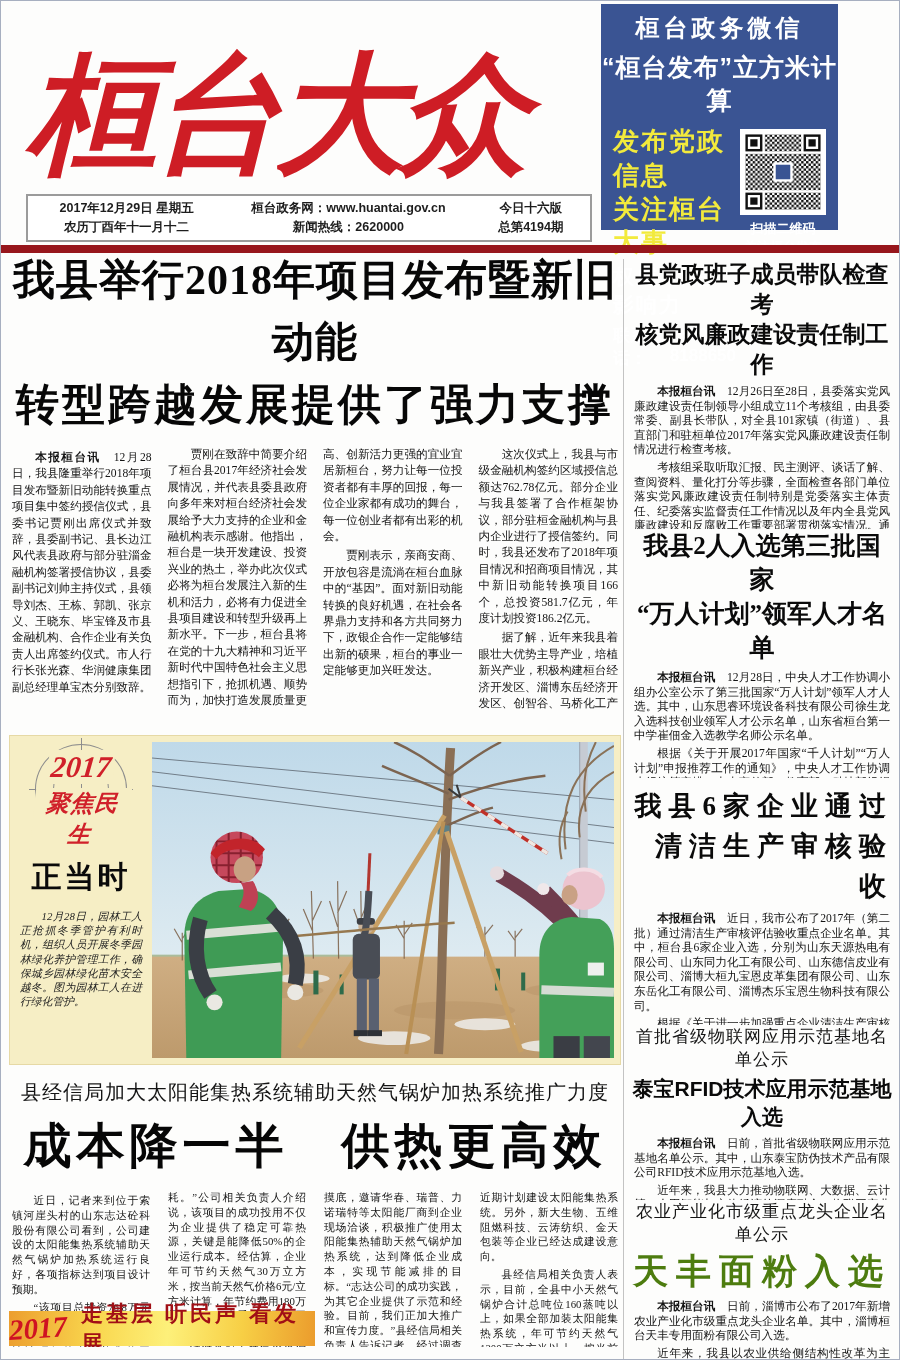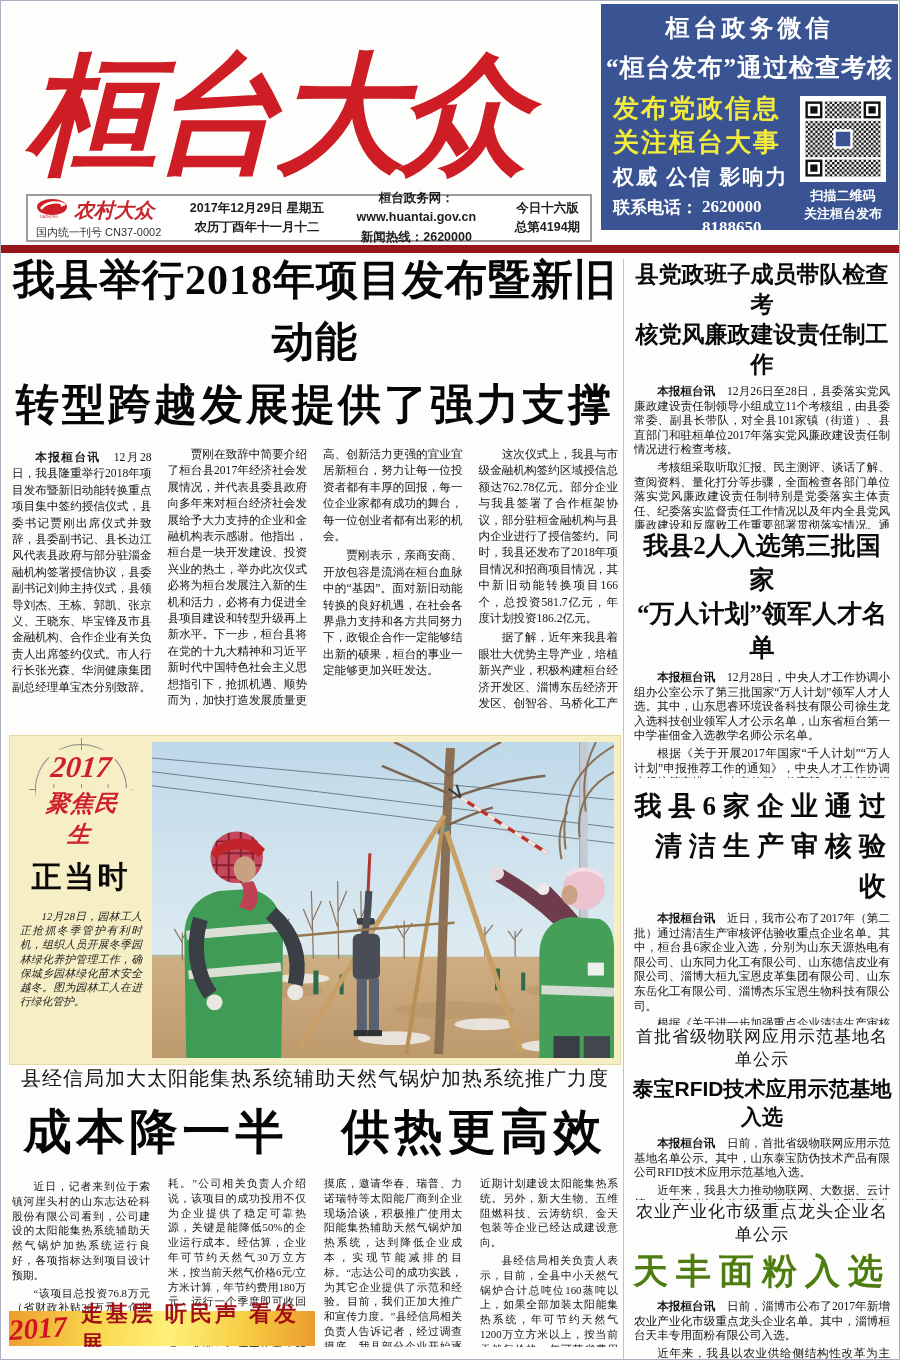--- a/index.html
+++ b/index.html
@@ -4,23 +4,23 @@
 <style>
   * { box-sizing: border-box; margin: 0; padding: 0; }
   body { background:#dde1e8; font-family:"Liberation Serif","DejaVu Serif",serif; }
   .page { position:relative; width:900px; height:1360px; margin:0 auto; background:#fdfdfc;
           border:1px solid #a7afc0; overflow:hidden; color:#141414; }
 
   
   .masthead { position:absolute; left:26px; top:28px; width:560px; height:178px;
               font-weight:bold; font-style:italic; font-size:130px; line-height:172px;
               color:#ce1d25; letter-spacing:-6px; white-space:nowrap; }
-  .promo { position:absolute; left:600px; top:3px; width:297px; height:226px;
+  .promo { position:absolute; left:600px; top:3px; width:237px; height:226px;
            background:#3a5493; color:#fff; text-align:center;
-           font-family:Liberation Serif, serif; padding-top:8px; }
+           font-family:Liberation Sans, sans-serif; padding-top:8px; }
   .promo-title { font-size:24px; font-weight:bold; letter-spacing:4px; }
   .promo-sub { font-size:25px; font-weight:bold; margin-top:7px; letter-spacing:1px; }
   .promo-body { display:flex; text-align:left; padding:8px 6px 0 12px; }
   .promo-left { flex:1; }
   .promo-yellow { color:#f2ea3c; font-size:26px; font-weight:bold; line-height:1.3; letter-spacing:2px; }
   .promo-white { font-size:21px; font-weight:bold; margin-top:3px; letter-spacing:2px; }
   .promo-phone { display:flex; font-size:17px; font-weight:bold; margin-top:5px; }
   .promo-phone .nums { margin-left:4px; line-height:1.25; }
   .qr-wrap { width:96px; text-align:center; padding-right:2px; }
   .qr-box { width:86px; height:86px; background:#fff; margin:4px auto 0; padding:3px; }
@@ -60,21 +60,21 @@
                       font-weight:bold; font-style:italic; font-size:30px; transform:skewX(-6deg); }
   .badge .label { position:absolute; top:46px; width:100%; text-align:center; }
   .badge .label span { display:inline-block; background:#f6eec5; padding:0 2px; color:#d0202a;
                        font-weight:bold; font-style:italic; font-size:23px; letter-spacing:1px; transform:skewX(-6deg); }
   .feature-head { margin-top:18px; font-size:30px; font-weight:bold; letter-spacing:3px; line-height:45px; color:#0a0a0a; }
   .feature-caption { margin-top:10px; font-style:italic; font-size:10.8px; line-height:14.2px; text-align:justify; color:#222; }
   .feature-caption p { text-indent:2em; }
   .photo { flex:1; padding:6px 6px 6px 0; }
   .photo svg { width:100%; height:100%; display:block; }
 
-  .energy-kicker { text-align:center; font-family:"Liberation Sans","DejaVu Sans",sans-serif;
+  .energy-kicker { margin-top:14px; text-align:center; font-family:"Liberation Sans","DejaVu Sans",sans-serif;
                    font-size:20px; letter-spacing:1px; color:#151515; }
   .energy-head { margin-top:8px; text-align:center; font-size:48px; font-weight:bold; letter-spacing:5px; color:#060606; }
   .energy-body { position:relative; margin-top:12px; height:212px; column-count:4; column-gap:12px; column-fill:auto;
                  font-size:10.8px; line-height:14.8px; text-align:justify; overflow:hidden; }
   .banner { position:absolute; left:0; bottom:1px; width:306px; height:35px;
             background:linear-gradient(95deg,#ec9e2f 0%,#f9d64d 28%,#fdf07a 52%,#f7cf45 76%,#eb9c2d 100%);
             display:flex; align-items:center; justify-content:center; gap:14px; }
   .banner .yr { font-family:"Liberation Serif",serif; font-weight:bold; font-style:italic; font-size:29px;
                 color:#cf1322; transform:rotate(-4deg); }
   .banner .slg { font-family:"Liberation Sans","DejaVu Sans",sans-serif; font-weight:bold; font-size:22px;
@@ -97,21 +97,21 @@
 </style>
 </head>
 <body>
 
 <div class="page">
 
   <div class="masthead">桓台大众</div>
 
   <div class="promo">
     <div class="promo-title">桓台政务微信</div>
-    <div class="promo-sub">“桓台发布”通过检查考核</div>
+    <div class="promo-sub">“桓台发布”立方米计算</div>
     <div class="promo-body">
       <div class="promo-left">
         <div class="promo-yellow">发布党政信息</div>
         <div class="promo-yellow">关注桓台大事</div>
         <div class="promo-white">权威 公信 影响力</div>
         <div class="promo-phone">
           <span>联系电话：</span>
           <span class="nums">
             <span>2620000</span><br>
             <span>8188650</span>
@@ -148,34 +148,20 @@
         </div>
         <div class="qr-cap">
           <span>扫描二维码</span><br>
           <span>关注桓台发布</span>
         </div>
       </div>
     </div>
   </div>
 
   <div class="dateline">
-    <div class="brand">
-      <div class="brand-top">
-        <span>
-          <svg width="34" height="20" viewBox="0 0 34 20">
-            <ellipse cx="16" cy="9" rx="15" ry="8" fill="#cf1f26"></ellipse>
-            <path d="M5 11 C10 3, 24 3, 29 7" stroke="#fff" stroke-width="2.4" fill="none"></path>
-            <path d="M24 4 l6 2 -5 3 z" fill="#fff"></path>
-            <text x="4" y="19.5" font-size="3.6" fill="#cf1f26" font-family="Liberation Sans, sans-serif">DAZHONG</text>
-          </svg>
-        </span>
-        <span class="brand-name">农村大众</span>
-      </div>
-      <div class="issn">国内统一刊号 CN37-0002</div>
-    </div>
     <div class="dl-col">
       <div>2017年12月29日 星期五</div>
       <div>农历丁酉年十一月十二</div>
     </div>
     <div class="dl-col" style="flex:1.25">
       <div>桓台政务网：www.huantai.gov.cn</div>
       <div>新闻热线：2620000</div>
     </div>
     <div class="dl-col" style="flex:0.6">
       <div>今日十六版</div>

